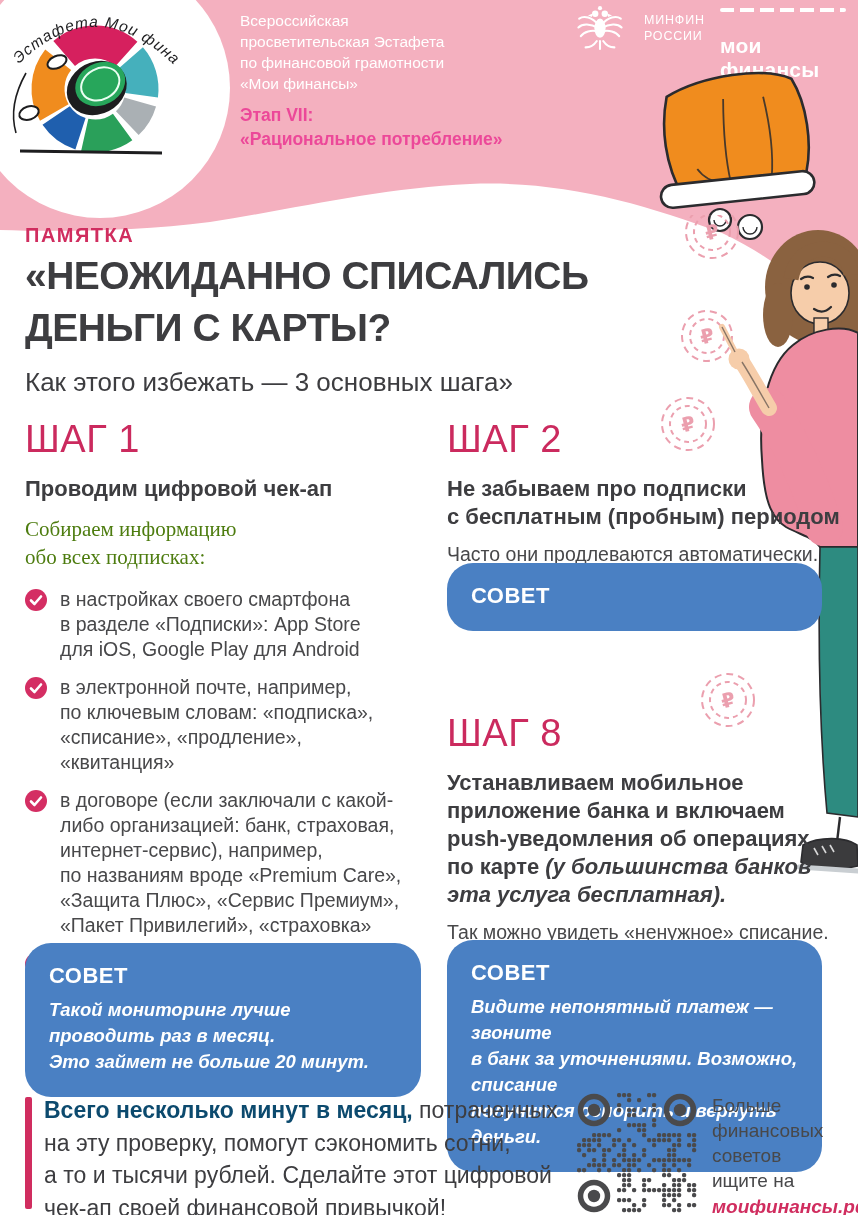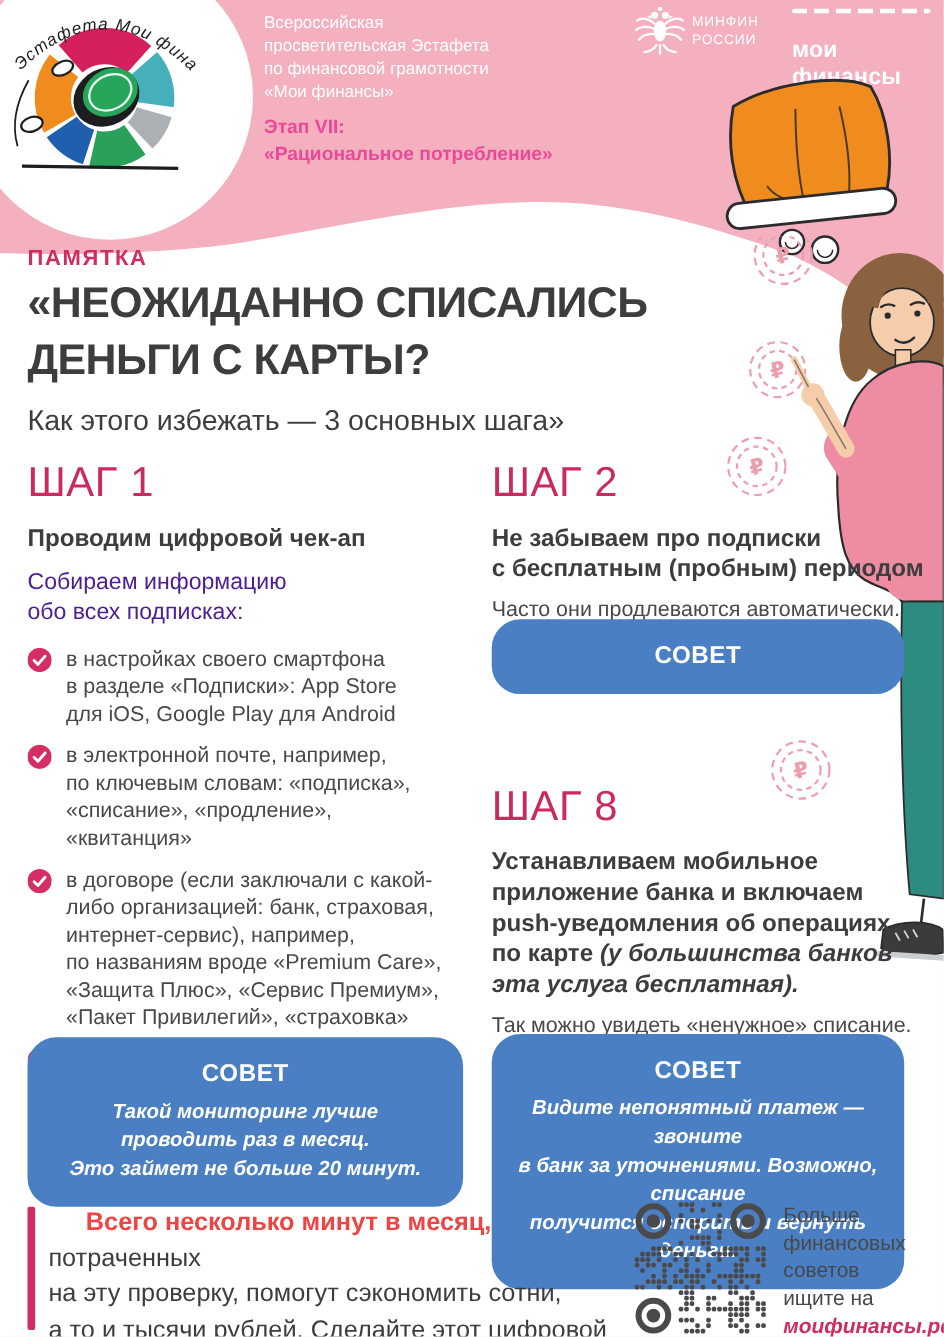--- a/index.html
+++ b/index.html
@@ -9,51 +9,51 @@
     background:#ffffff;overflow:hidden;
     font-family:"Liberation Sans","DejaVu Sans",sans-serif;
     color:#454548;
   }
   .abs{position:absolute;}
   .pre{white-space:pre-line;}
 
   
   .hdr-org{left:240px;top:10px;width:330px;font-size:15.5px;line-height:21px;color:#fff;font-weight:400;}
   .hdr-stage{left:240px;top:103px;width:340px;font-size:17.5px;line-height:24px;color:#ec4899;font-weight:700;}
-  .minfin{left:576px;top:4px;display:flex;align-items:flex-start;gap:5px;}
+  .minfin{left:576px;top:4px;display:flex;align-items:flex-start;gap:20px;}
   .minfin-label{margin-top:8px;font-size:12.5px;line-height:16px;letter-spacing:.8px;color:#fff;font-weight:400;}
   .brand{left:720px;top:8px;width:128px;}
   .brand-dash{height:4px;width:126px;background:repeating-linear-gradient(90deg,#fff 0 14px,rgba(255,255,255,0) 14px 20px);border-radius:2px;}
   .brand-label{margin-top:22px;font-size:21px;font-weight:700;color:#fff;letter-spacing:.2px;}
 
   
   .kicker{left:25px;top:224px;font-size:20px;font-weight:700;letter-spacing:1.5px;color:#d02d5f;}
   .title{left:25px;top:250px;width:710px;font-size:39px;line-height:52px;font-weight:700;letter-spacing:-.5px;color:#3d3d40;}
   .subtitle{left:25px;top:366px;width:600px;font-size:26px;line-height:32px;font-weight:400;color:#3d3d40;}
 
   
   .step-h{font-size:38px;font-weight:500;color:#cb2a5e;letter-spacing:.5px;}
   .step-title{font-size:22px;line-height:28px;font-weight:700;color:#3d3d40;margin-top:14px;}
-  .step-intro{font-size:21px;line-height:28px;margin-top:12px;color:#4c1d95;}
+  .step-intro{font-size:21px;line-height:28px;margin-top:12px;color:#4d7c0f;font-family:Liberation Serif, serif;}
   .step-note{font-size:19.5px;line-height:26px;margin-top:10px;color:#48484a;}
   .bullets{list-style:none;margin:16px 0 0;padding:0;}
   .bullets li{display:flex;gap:13px;margin-bottom:13px;font-size:19.5px;line-height:25px;color:#48484a;}
   .check{flex:0 0 auto;margin-top:2px;}
 
-  .tip{background:#4a80c3;border-radius:26px;color:#fff;padding:20px 24px 22px;text-align:center;}
+  .tip{background:#4a80c3;border-radius:26px;color:#fff;padding:20px 24px 22px;}
   .tip-label{font-size:22px;font-weight:700;letter-spacing:.5px;}
   .tip-text{margin-top:8px;font-size:18.5px;line-height:26px;font-weight:700;font-style:italic;}
 
   .it{font-style:italic;}
   .b{font-weight:700;}
 
   
   .foot-bar{left:25px;top:1097px;width:7px;height:112px;background:#d02d5f;border-radius:2px;}
   .foot-text{left:44px;top:1094px;width:545px;font-size:23px;line-height:32.5px;font-weight:500;color:#3d3d40;}
-  .foot-text .hl{color:#ef4444;font-weight:700;margin-left:34px;}
+  .foot-text .hl{color:#0c4a6e;font-weight:700;}
   .qr-wrap{left:576px;top:1092px;width:122px;height:122px;}
   .qr-cap{left:712px;top:1093px;font-size:19px;line-height:25px;color:#48484a;}
   .qr-site{font-size:19px;font-weight:700;font-style:italic;color:#d02d5f;margin-top:1px;}
 
   svg text{font-family:"Liberation Sans","DejaVu Sans",sans-serif;}
 </style>
 </head>
 <body>
 
 <div class="poster">

